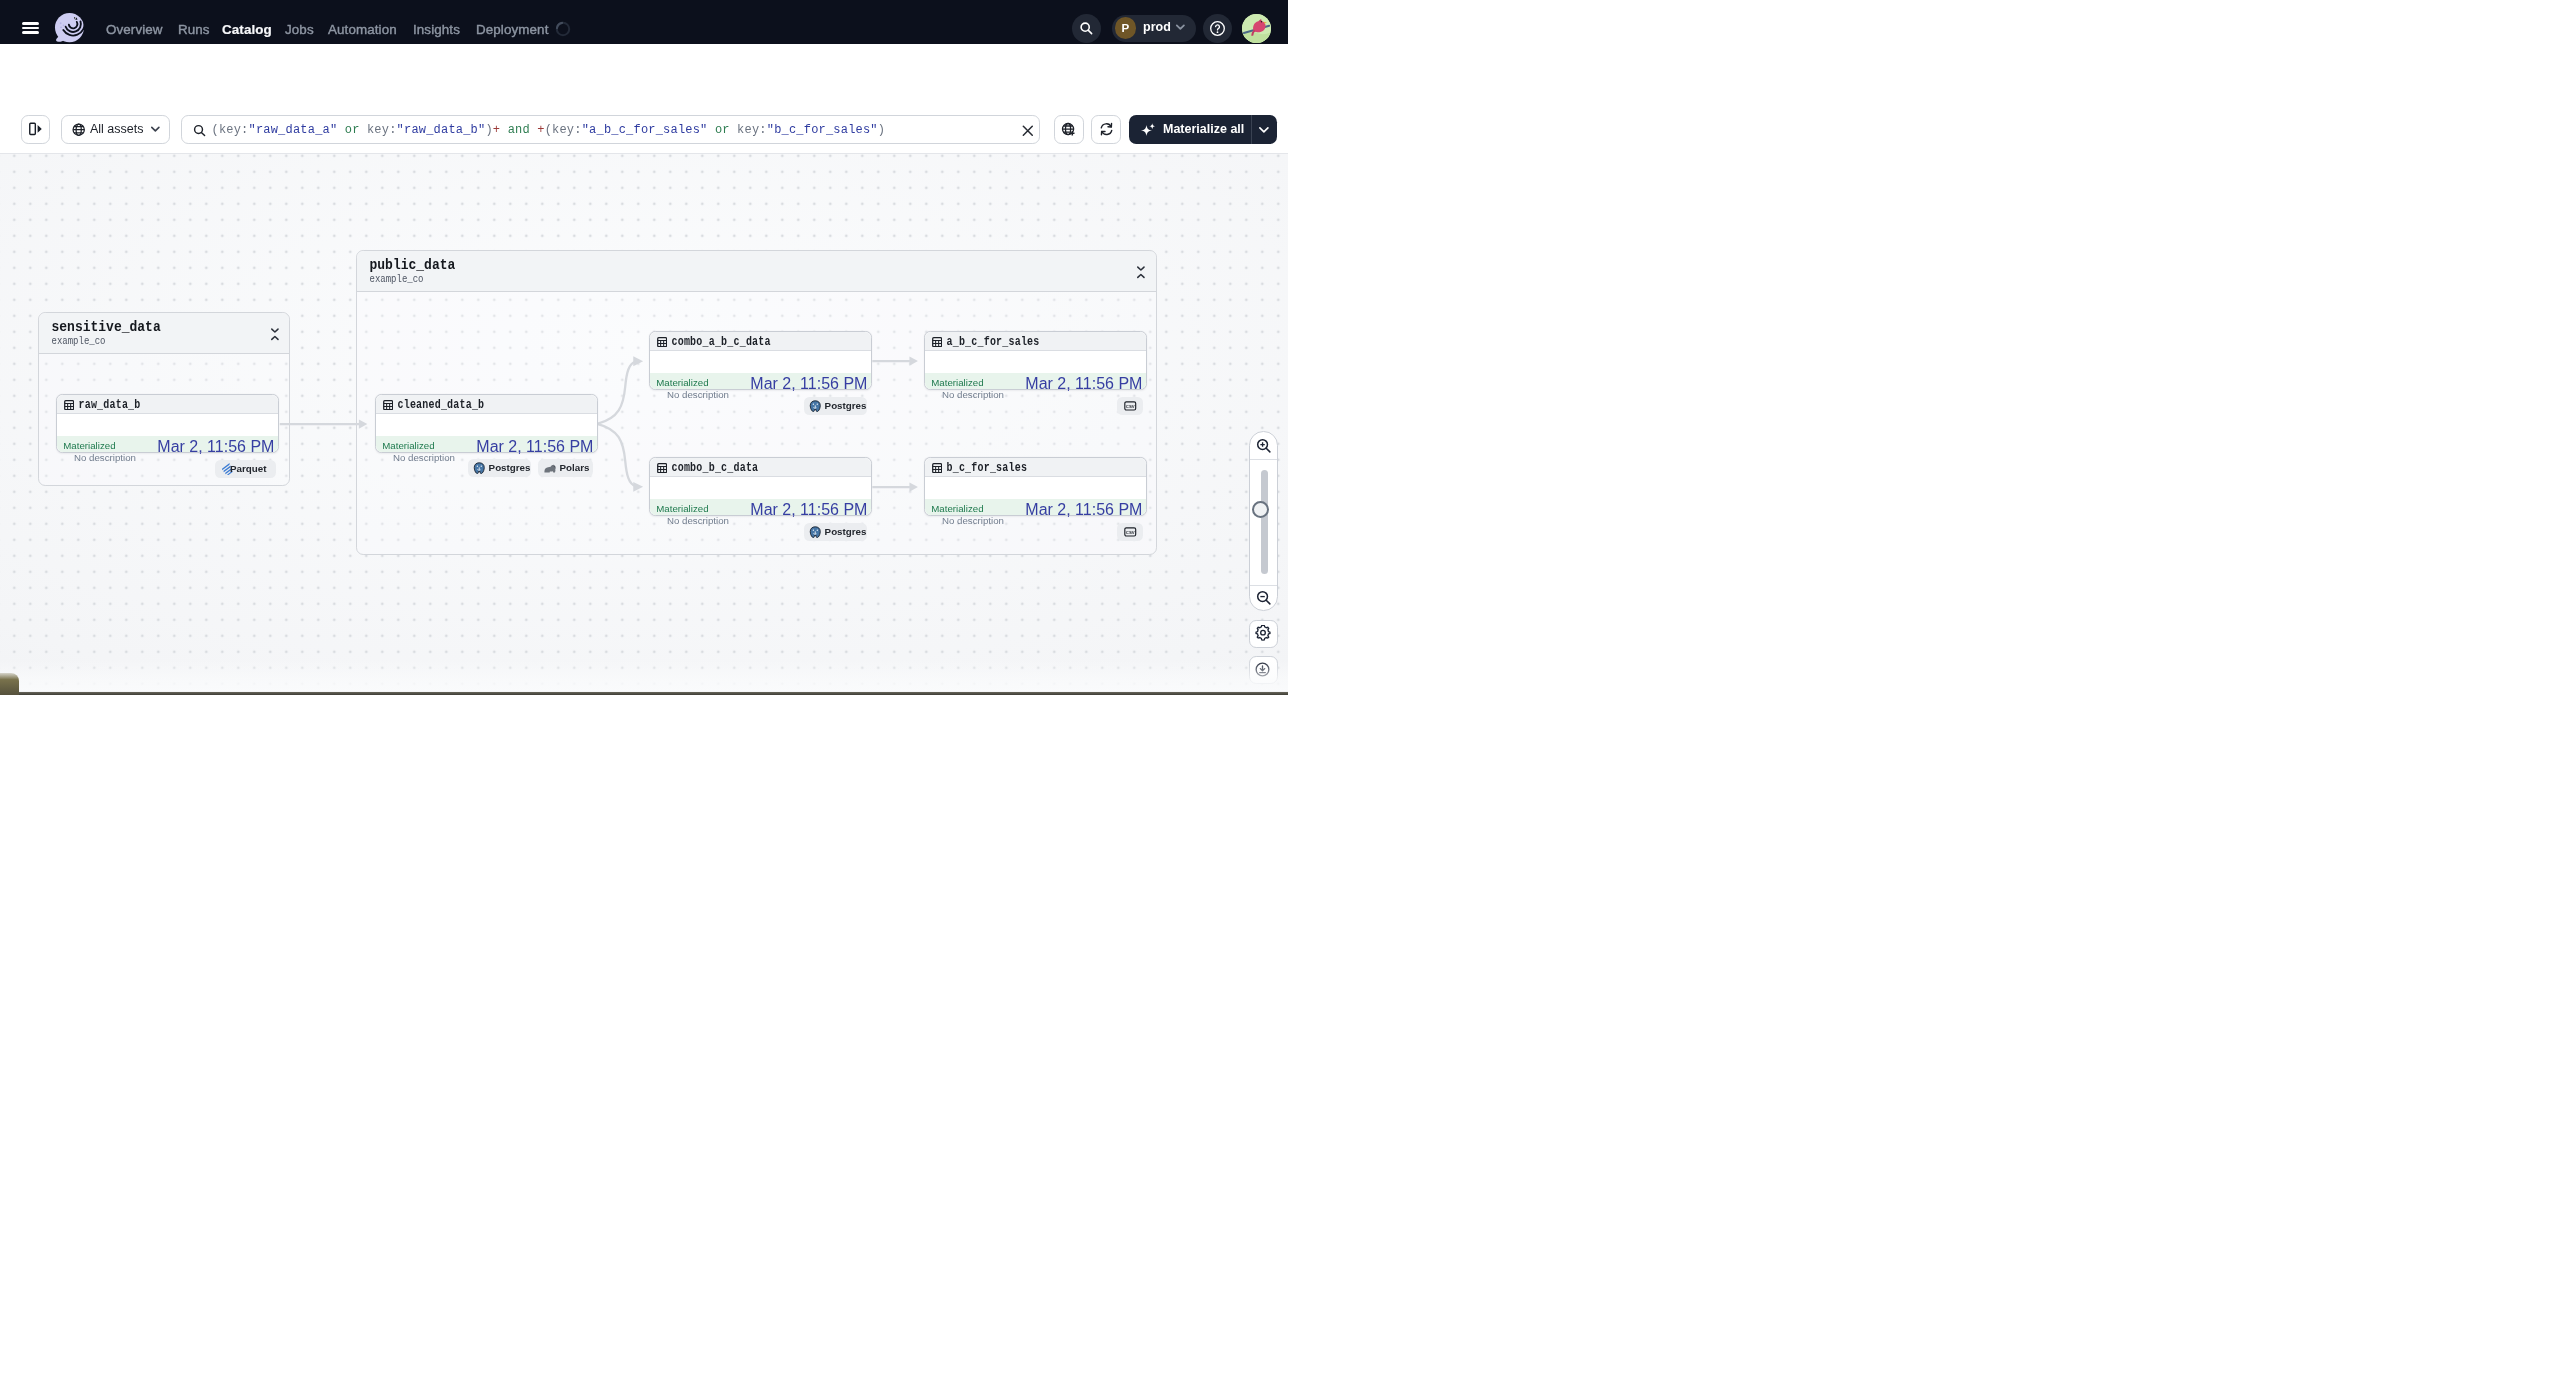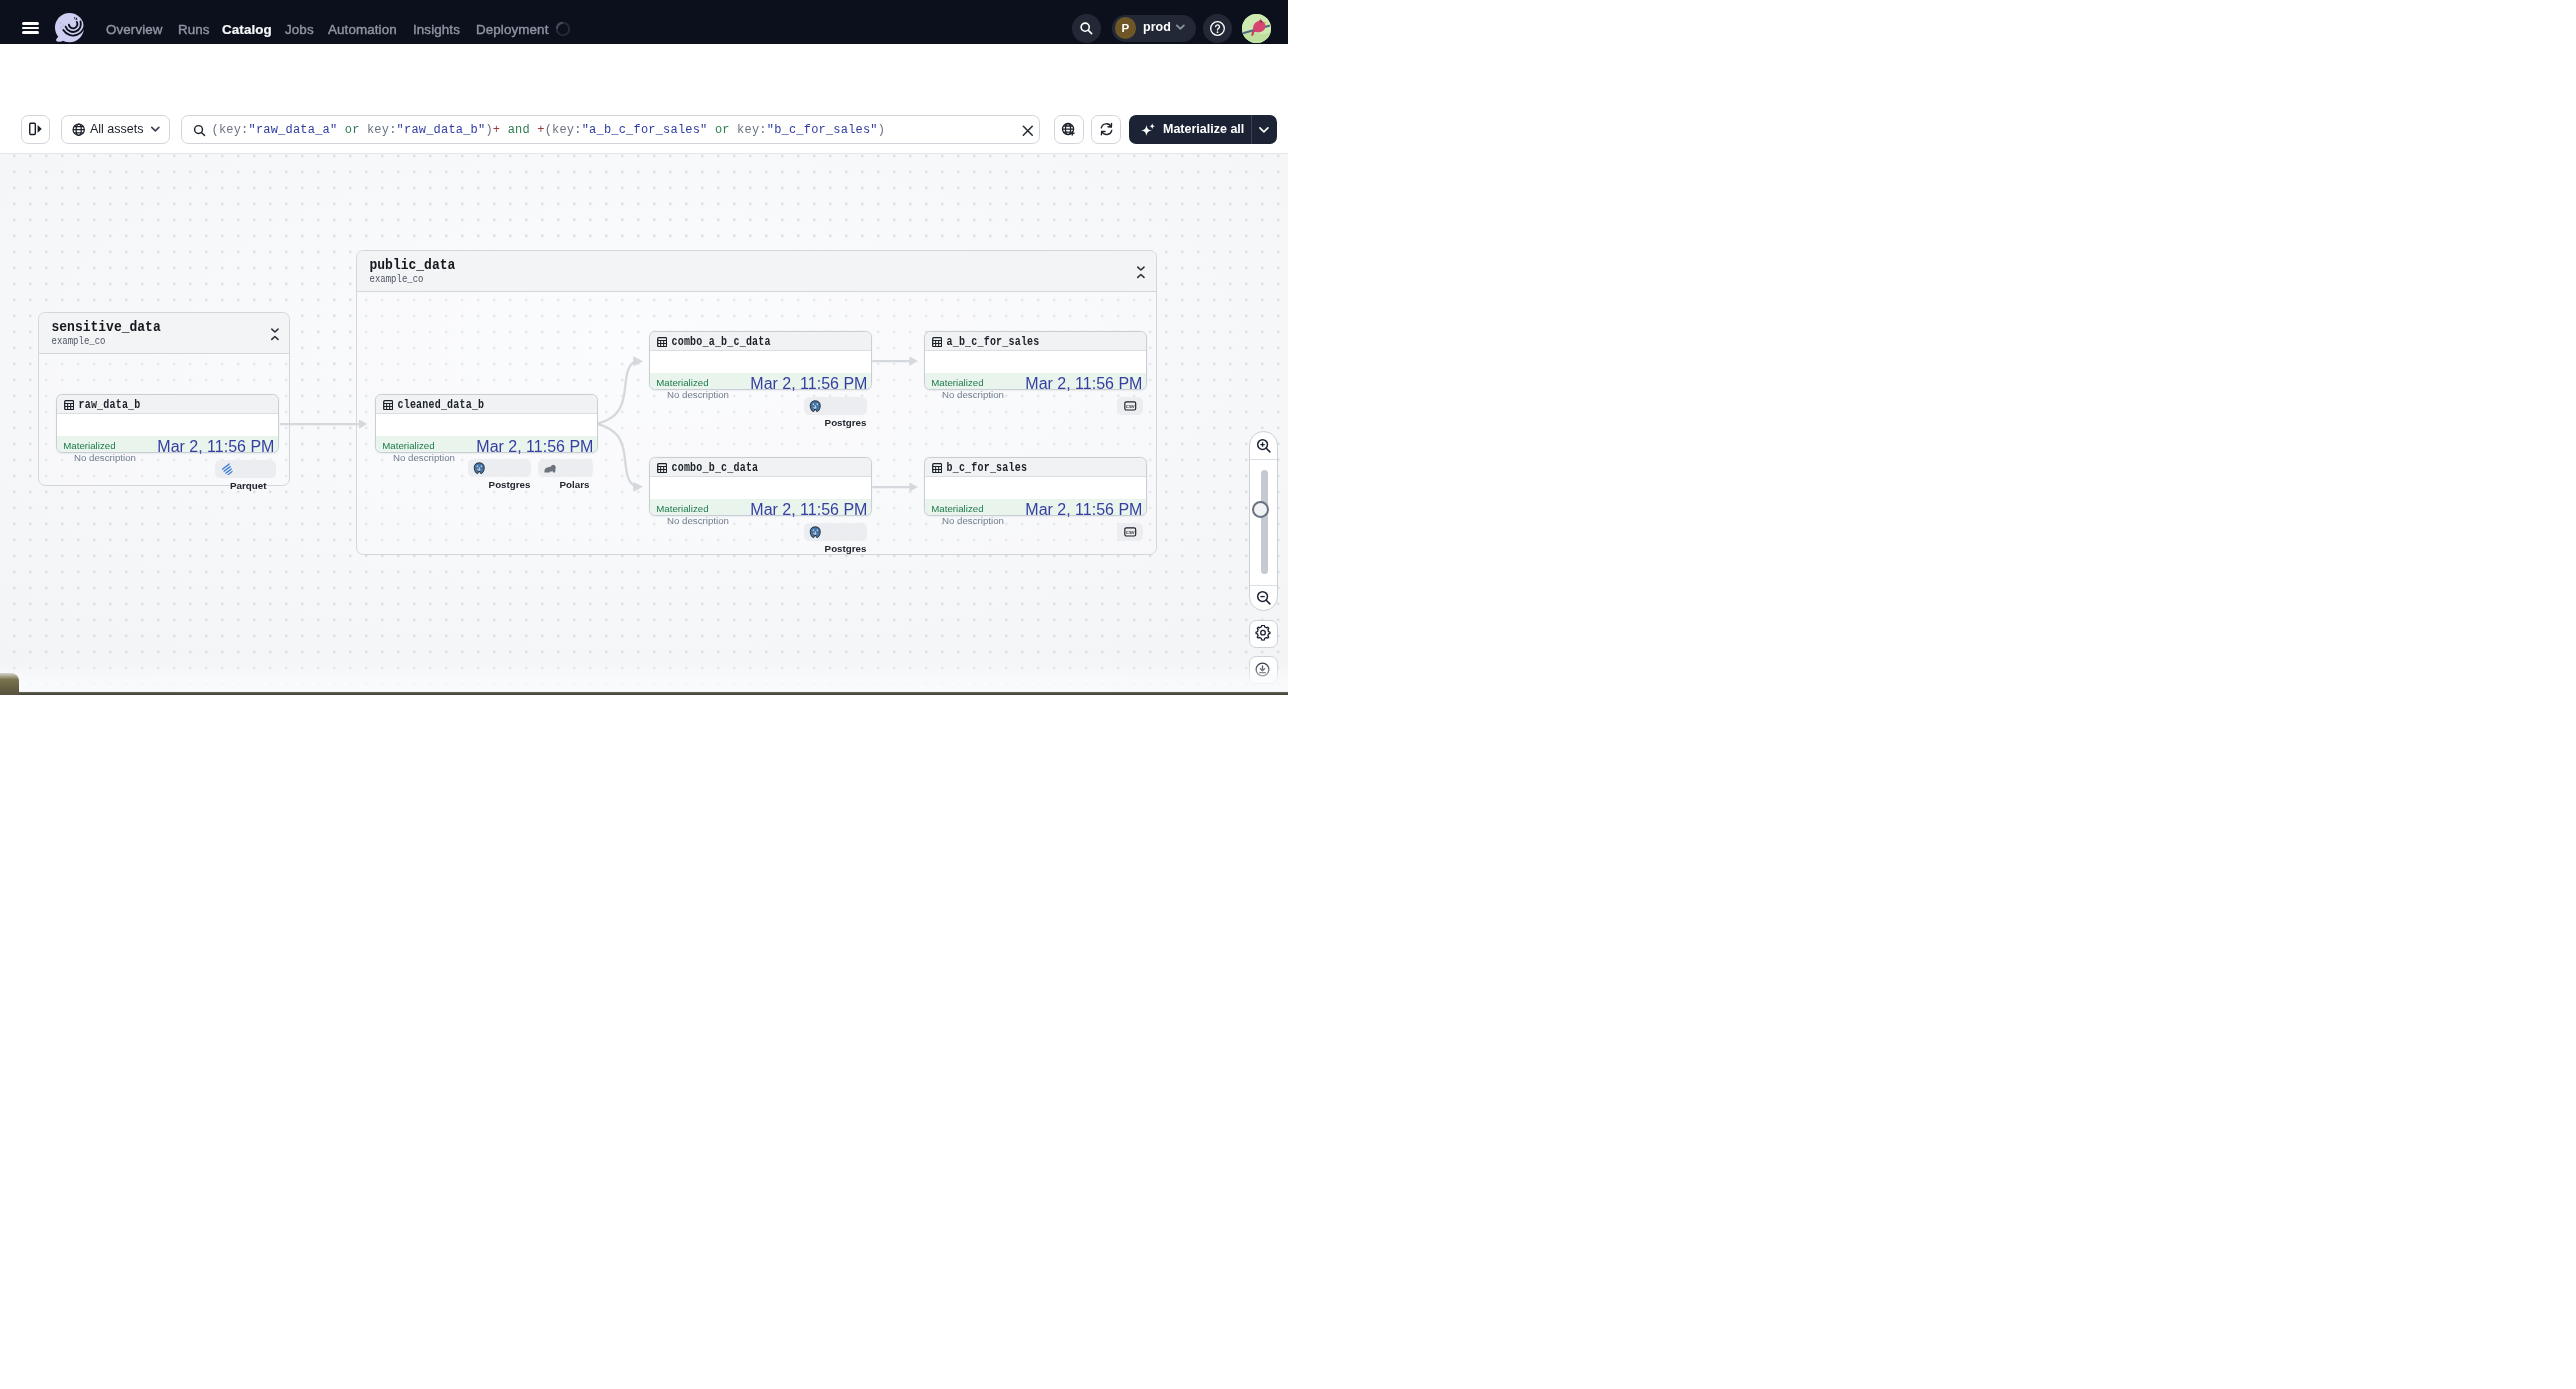--- a/index.html
+++ b/index.html
@@ -43,21 +43,21 @@
 .gsub { position:absolute; left:12.5px; top:23px; font-family:"Liberation Mono", monospace; font-size:9px; color:#4d5462; transform:scaleY(1.15); transform-origin:left top; }
 .node { position:absolute; width:223px; height:59px; border:0.9px solid #c9cdd4; border-radius:6.3px; background:#fff; box-shadow:0 0.9px 1.8px rgba(16,22,26,0.06); }
 .nhead { position:absolute; left:0; top:0; right:0; height:19px; background:#f0f2f4; border-bottom:0.9px solid #dadde2; border-radius:6.3px 6.3px 0 0;text-decoration:underline; }
 .nname { position:absolute; left:21.5px; top:2.7px; font-family:"Liberation Mono", monospace; font-weight:700; font-size:10px; color:#1c2027; letter-spacing:0.2px; transform:scaleY(1.22); transform-origin:left top; }
 .nbody { position:absolute; left:0; top:19px; right:0; height:22.3px; }
 .ndesc { position:absolute; left:17px; top:4.9px; font-size:9.7px; color:#717d8e;margin-top:33px; }
 .nfoot { position:absolute; left:0; top:41px; right:0; bottom:0; background:#e8f4ec; border-radius:0 0 6.3px 6.3px; }
 .nmat { position:absolute; left:6.3px; top:3.6px; font-size:9.7px; color:#1f7a4e; }
 .ndate { position:absolute; right:3.6px; top:1.8px; font-size:16px; color:#363ea2; }
 .tag { position:absolute; height:18px; background:#ebedf0; border-radius:5.4px; font-size:9.8px; font-weight:700; color:#23272e; }
-.tag span { position:absolute; white-space:nowrap;margin-top:17px; }
+.tag span { position:absolute; white-space:nowrap; }
 
 .zbox { position:absolute; background:#fff; border:0.9px solid #ccd0d7; }
 #zoompanel { left:1249px; top:277px; width:29px; height:180px; border-radius:14.3px; }
 #zoompanel .zdiv { position:absolute; left:0; right:0; height:0.9px; background:#dcdfe4; }
 #ztrack { position:absolute; left:10.7px; top:38px; width:7.2px; height:104px; border-radius:3.6px; background:#c5c9d0; }
 #zhandle { position:absolute; left:2.2px; top:69px; width:17px; height:17px; border-radius:50%; background:#f0f2f4; border:2.2px solid #68727f; }
 #gearbtn { left:1249px; top:466px; width:29px; height:28px; border-radius:7.2px; }
 #dlbtn { left:1249px; top:502px; width:29px; height:28px; border-radius:7.2px; }
 #botstrip { position:absolute; left:0; top:538px; width:1288px; height:3.1px; background:linear-gradient(180deg,#67655a,#3e3d35); z-index:6; }
 #olive { position:absolute; left:0; top:519px; width:19px; height:21.5px; background:linear-gradient(180deg,#81795145,#79724c 30%,#55513c); border-radius:0 8px 0 0; z-index:7; }

